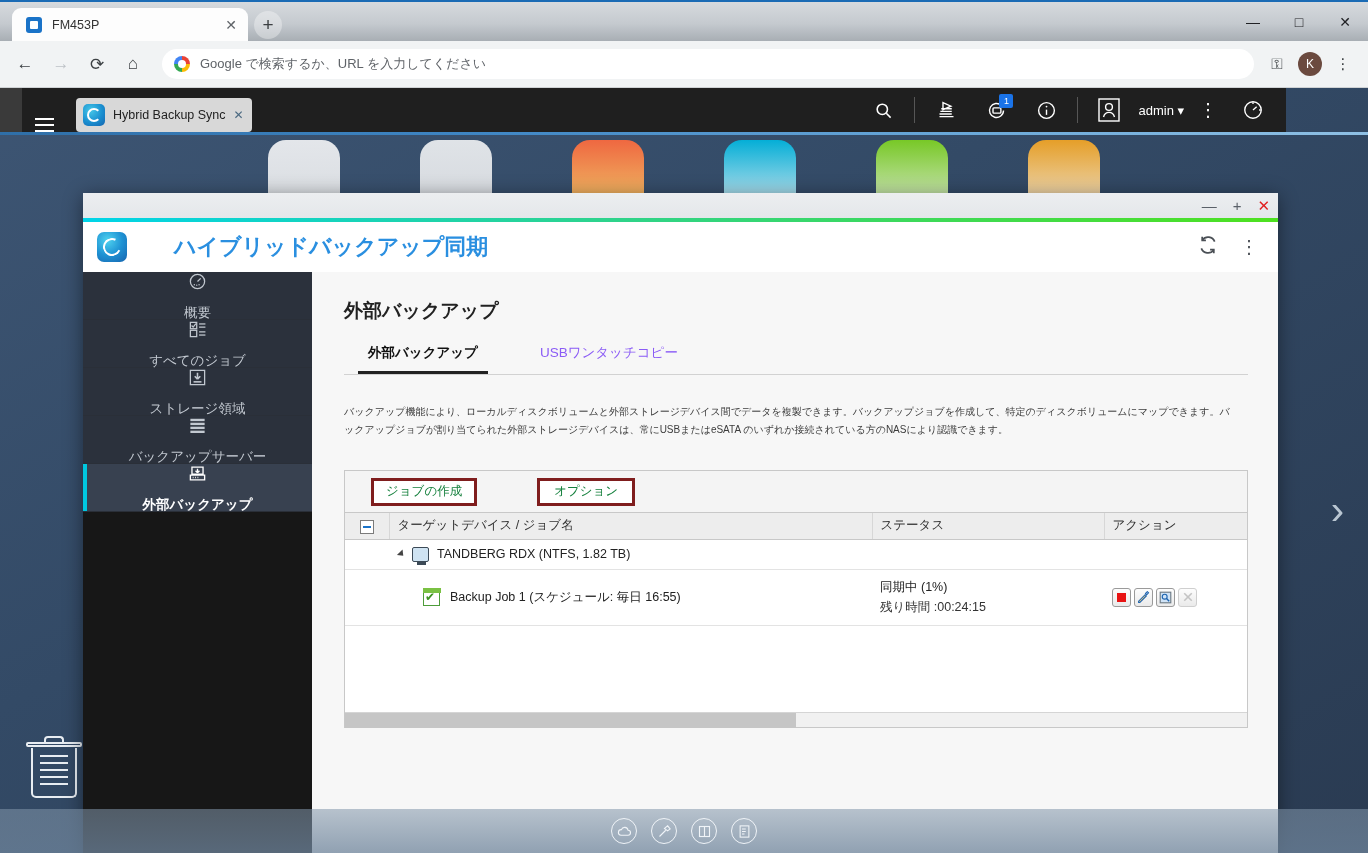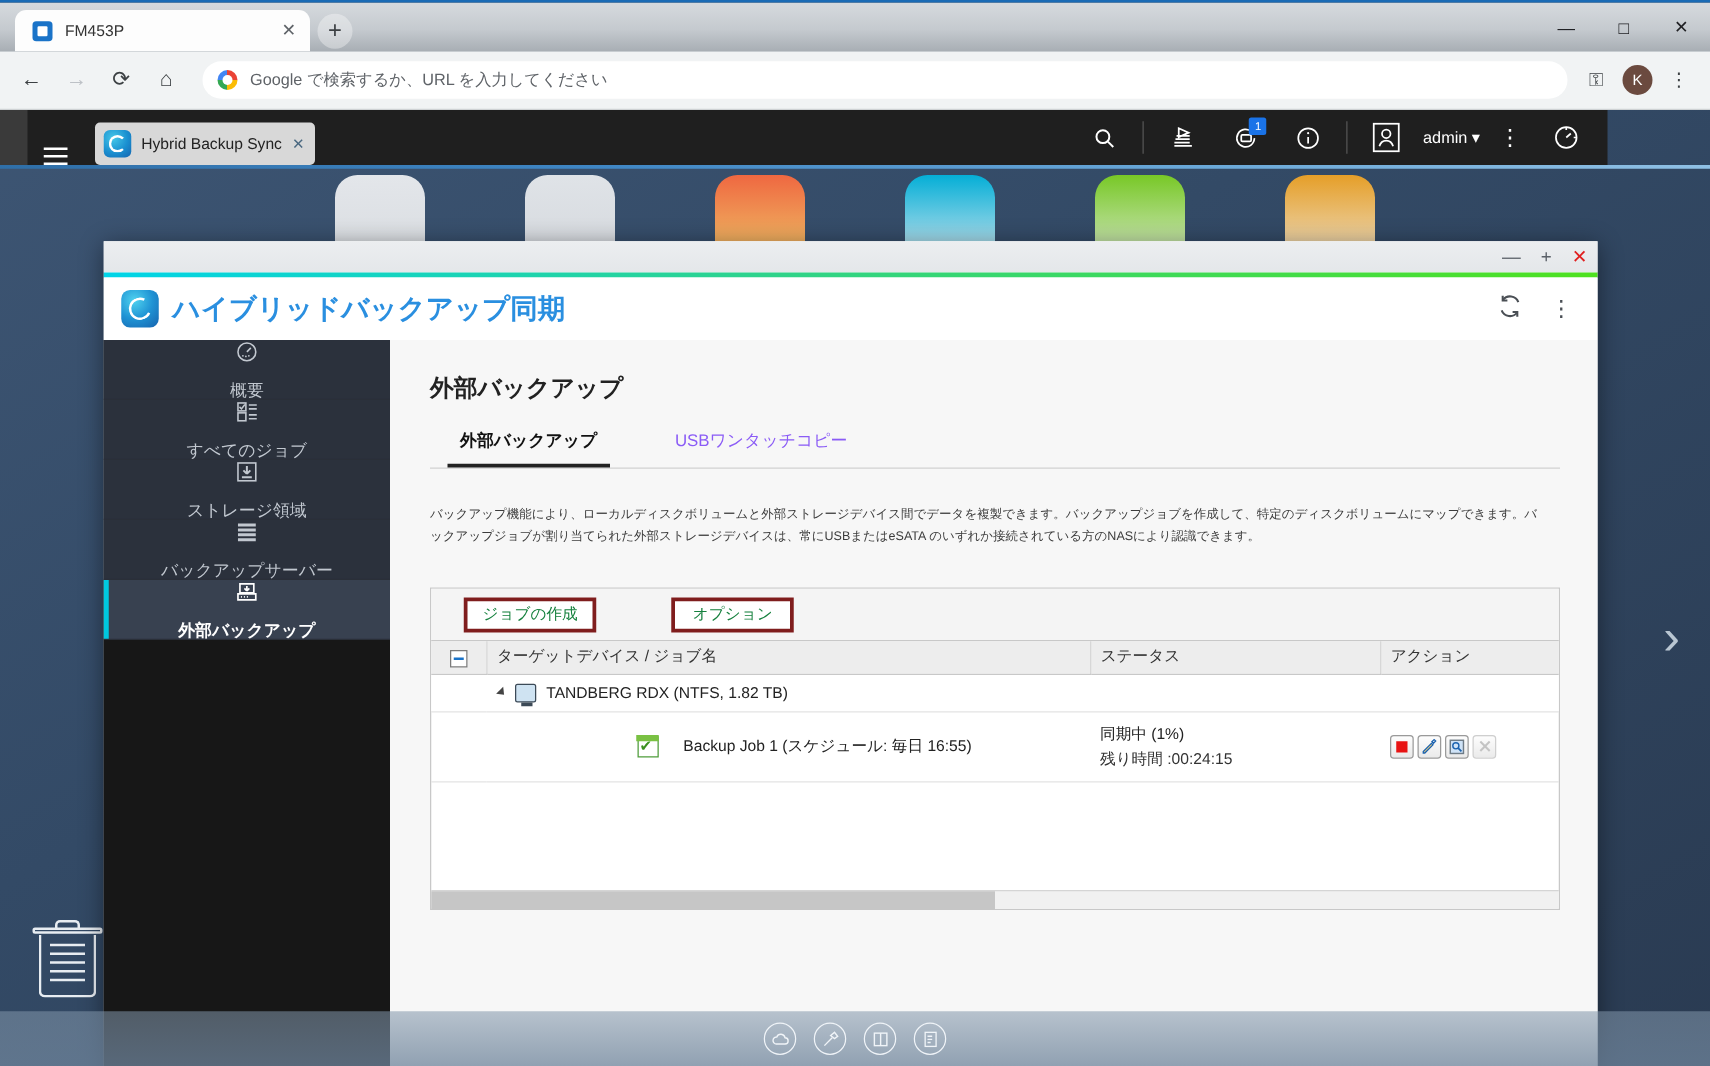--- a/index.html
+++ b/index.html
@@ -140,21 +140,21 @@
   
   .appwin {
     position: absolute; left: 83px; top: 105px; width: 1195px; height: 690px;
     background: #fff; box-shadow: 0 3px 18px rgba(0,0,0,0.45);
   }
   .win-chrome { height: 25px; background: linear-gradient(to bottom, #eceef0, #e4e7ea);
                 display: flex; align-items: center; justify-content: flex-end; padding-right: 8px; gap: 16px; }
   .win-chrome span { font-size: 15px; color: #5a6068; cursor: pointer; line-height: 1; }
   .win-chrome span.close { color: #e02020; font-weight: bold; }
   .win-gradbar { height: 4px; background: linear-gradient(to right, #00d4e8 0%, #2fd38a 45%, #4ee11f 100%); }
-  .win-header { height: 50px; background: #fff; display: flex; align-items: center; padding: 0 14px; }
+  .win-header { height: 50px; background: #fff; display: flex; align-items: center; padding: 0 14px; gap: 36px; }
   .win-appicon {
     width: 30px; height: 30px; border-radius: 7px; flex: none;
     background: radial-gradient(circle at 35% 28%, #4fd2ef 0%, #1f93d4 50%, #1663ae 100%);
     position: relative; margin-right: 11px;
   }
   .win-appicon::after { content:""; position:absolute; inset:6px; border:2.5px solid #fff;
     border-radius:50%; border-right-color: transparent; transform: rotate(-20deg); }
   .win-title { font-size: 22px; color: #2a8fe0; font-weight: bold; }
   .win-header-right { margin-left: auto; display: flex; align-items: center; gap: 22px; padding-right: 6px; }
   .win-header-right .hicon { font-size: 18px; color: #4a4f55; cursor: pointer; }
@@ -199,21 +199,21 @@
                   display: inline-flex; align-items: center; justify-content: center; cursor: pointer; }
   .collapse-box i { width: 8px; height: 2px; background: #1a73c8; display: block; }
   .dev-row td { background: #fff; }
   .dev-cell { display: flex; align-items: center; gap: 8px; padding-left: 10px; }
   .tri { width: 0; height: 0; border-left: 5px solid #444; border-top: 4px solid transparent;
          border-bottom: 4px solid transparent; transform: rotate(45deg); }
   .dev-icon { width: 17px; height: 15px; border: 1.6px solid #3c4a57; border-radius: 2px;
               background: #cfe3f2; position: relative; flex: none; }
   .dev-icon::after { content:""; position:absolute; left:4px; bottom:-4px; width:9px; height:3px;
                      background:#3c4a57; }
-  .job-cell { display: flex; align-items: center; gap: 20px; padding-left: 34px; justify-content: center; }
+  .job-cell { display: flex; align-items: center; gap: 10px; padding-left: 34px; }
   .job-icon { width: 17px; height: 17px; background: #fff; border: 1.5px solid #4e9c3a;
               flex: none; position: relative; }
   .job-icon::before { content:""; position:absolute; top:-1.5px; left:-1.5px; right:-1.5px; height:5px;
                       background:#7ac143; }
   .job-icon::after { content:"✔"; position:absolute; left:1px; top:1px; font-size:12px; color:#3b9120;
                      line-height: 13px; }
   .status-line { line-height: 1.65; }
   .status-sub { color: #333; }
   .actions { display: flex; gap: 3px; }
   .act {

